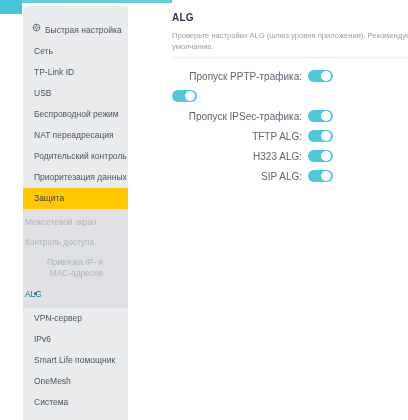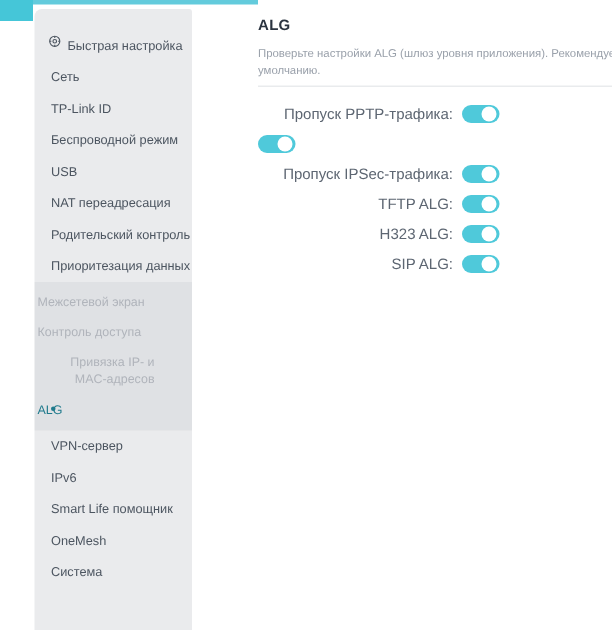--- a/index.html
+++ b/index.html
@@ -206,35 +206,38 @@
       </span><span class="lbl">Быстрая настройка</span>
     </div>
 
     <div class="nav-item">
       <span class="lbl">Сеть</span>
     </div>
     <div class="nav-item">
       <span class="lbl">TP-Link ID</span>
     </div>
     <div class="nav-item">
+      <span class="lbl">USB</span>
+    </div>
+    <div class="nav-item">
       <span class="lbl">Беспроводной режим</span>
     </div>
     <div class="nav-item">
-      <span class="lbl">USB</span>
-    </div>
-    <div class="nav-item">
       <span class="lbl">NAT переадресация</span>
     </div>
     <div class="nav-item">
       <span class="lbl">Родительский контроль</span>
     </div>
     <div class="nav-item">
       <span class="lbl">Приоритезация данных</span>
     </div>
 
+    <div class="nav-item active">
+      <span class="lbl">Защита</span>
+    </div>
 
     <div id="submenu">
       <div class="sub-item">
         <span>Межсетевой экран</span>
       </div>
       <div class="sub-item">
         <span>Контроль доступа</span>
       </div>
       <div class="sub-item wrap">
         <span>Привязка IP- и MAC-адресов</span>

